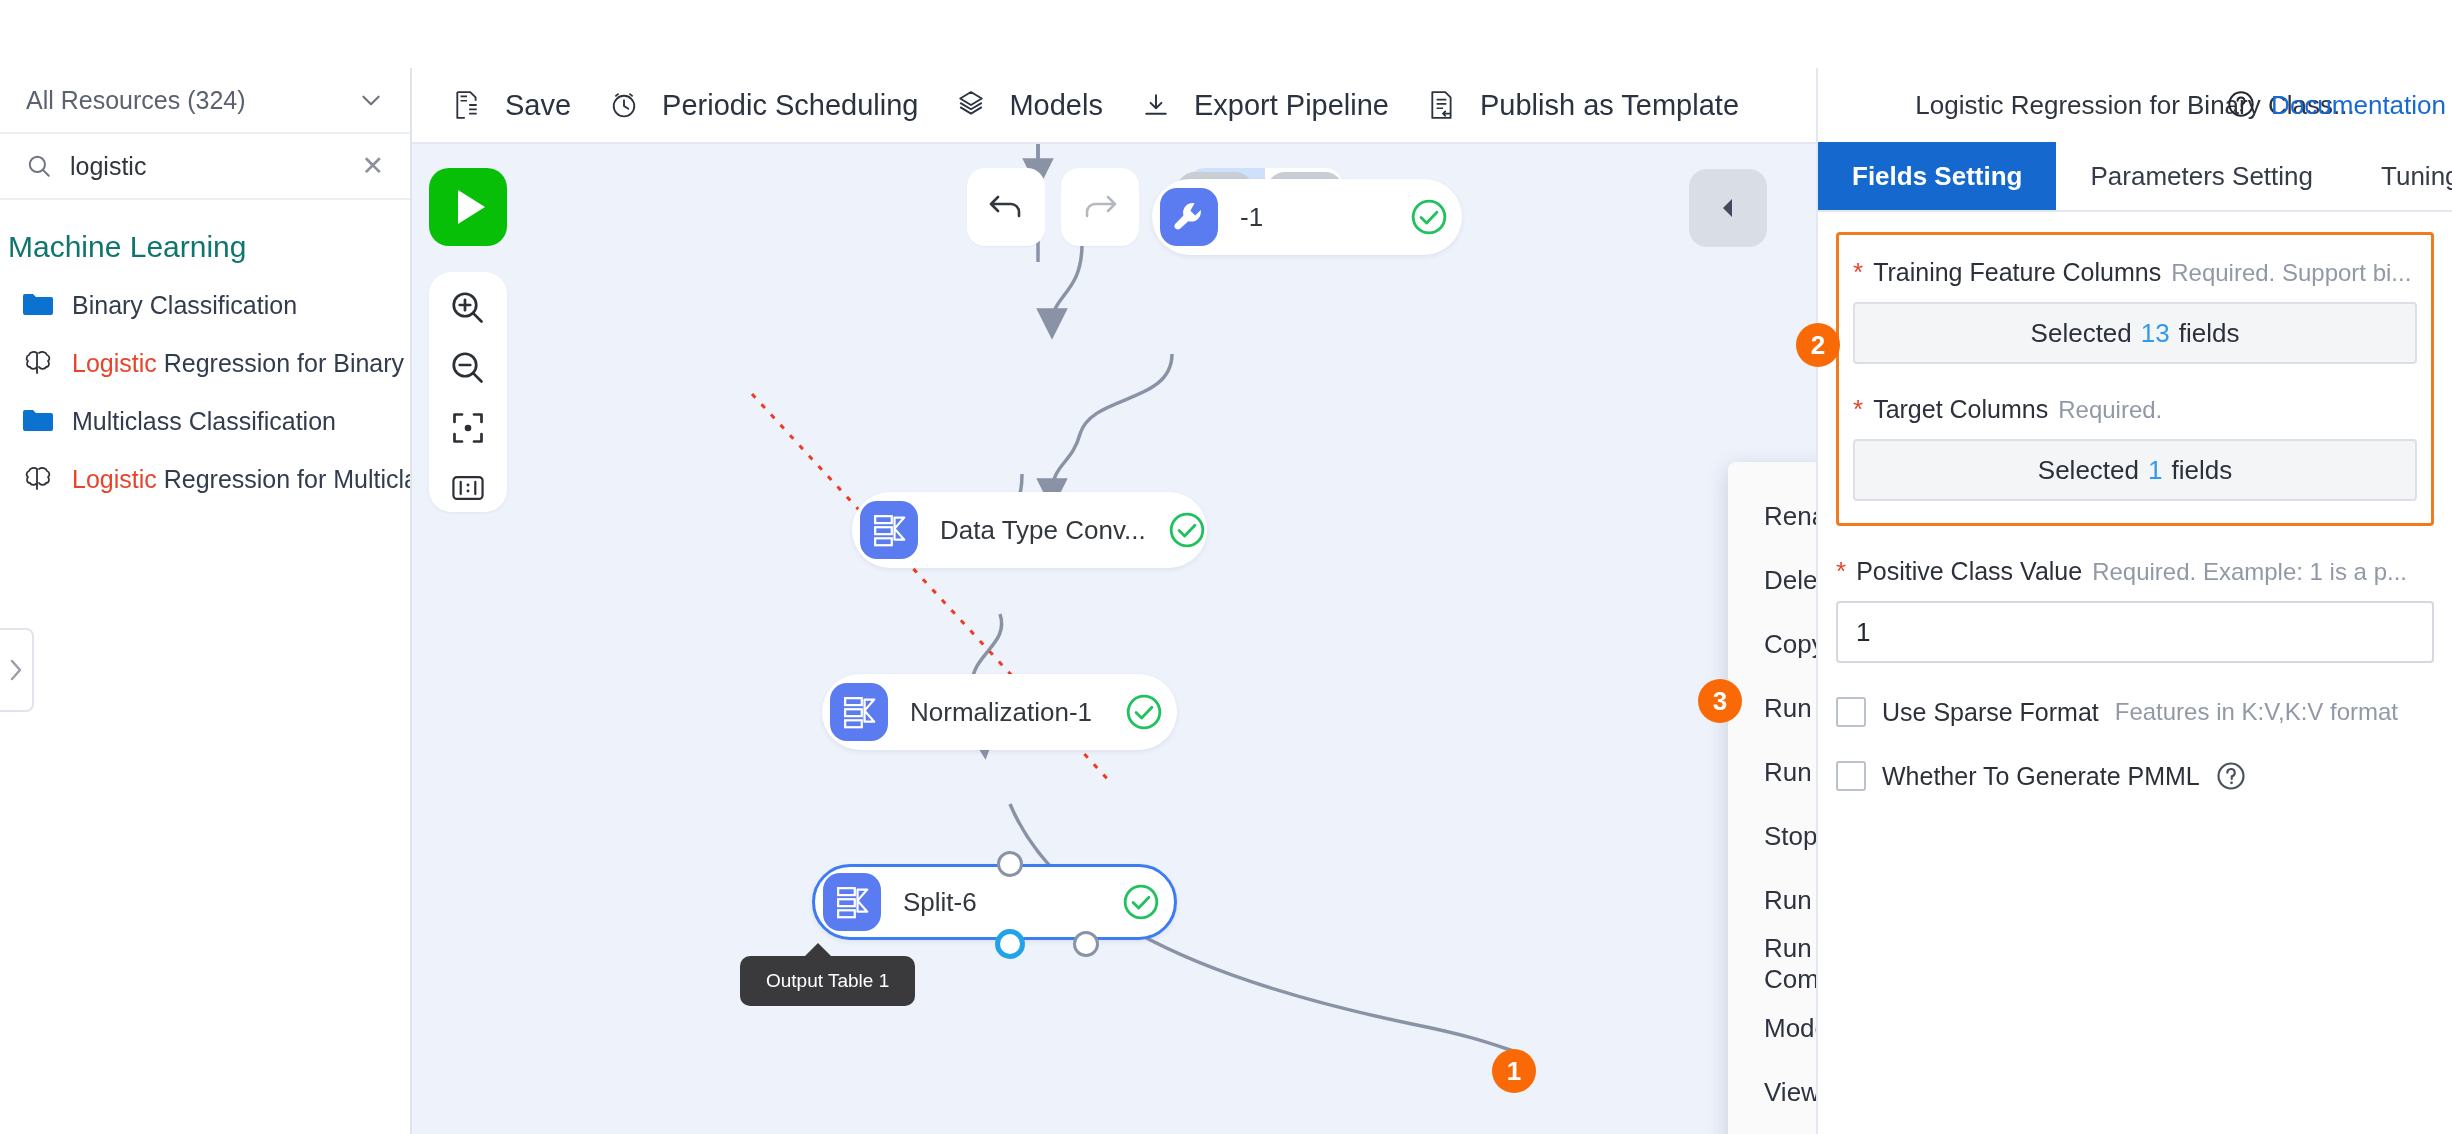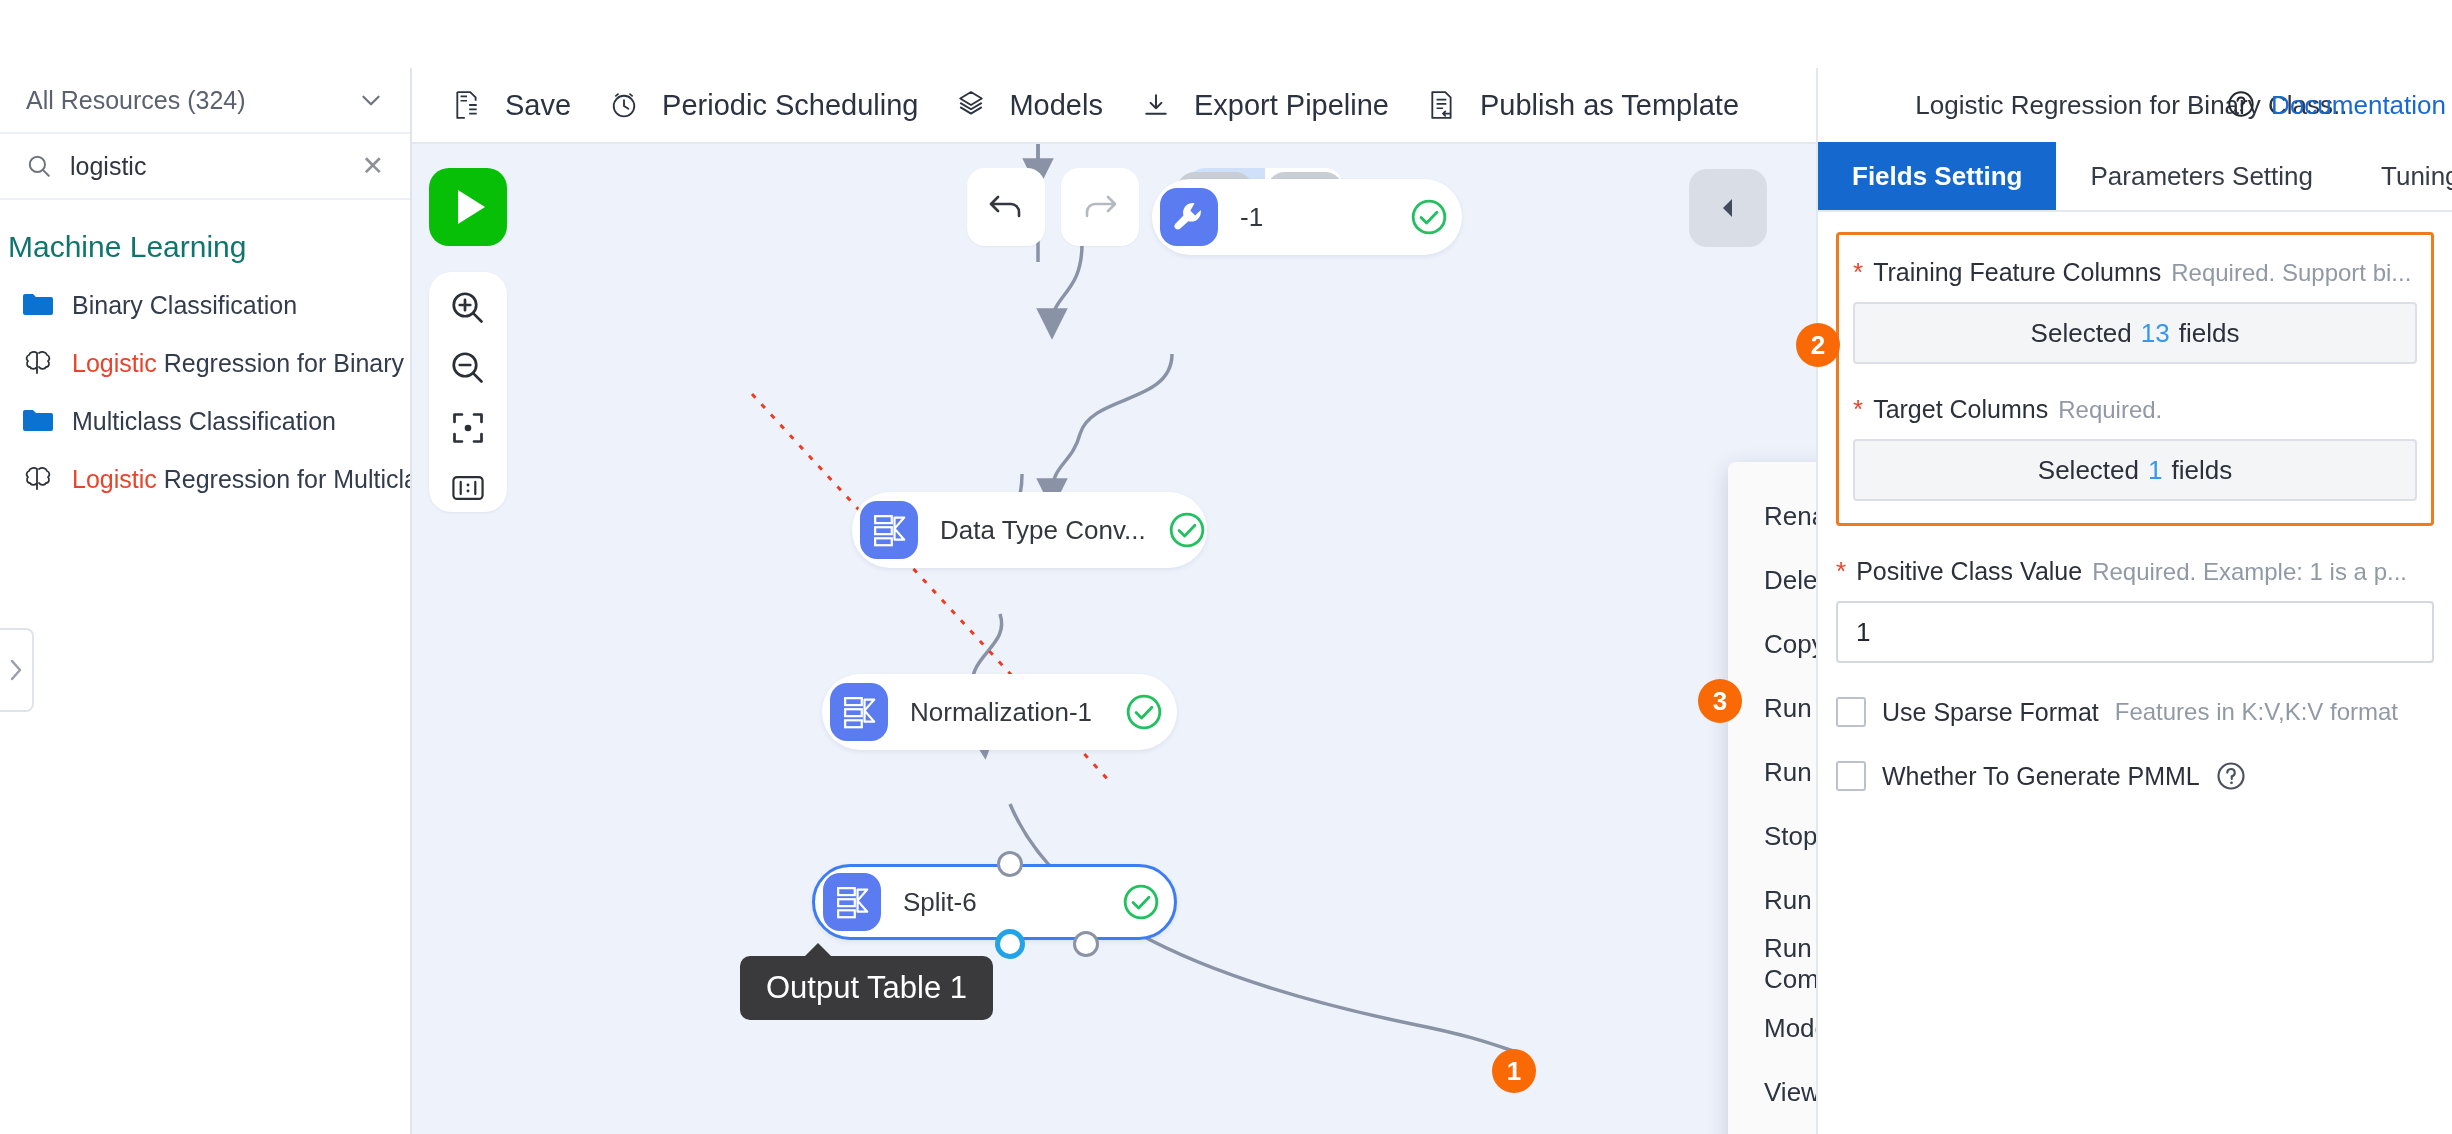--- a/index.html
+++ b/index.html
@@ -137,21 +137,21 @@
   .node .ncheck { margin-left: auto; display: flex; }
 
   .port {
     position: absolute; width: 26px; height: 26px; border-radius: 50%;
     background: #fff; border: 3px solid #8a93a6;
   }
   .port.active { border-color: #22a3e8; border-width: 5px; width: 30px; height: 30px; }
 
   .tooltip {
     position: absolute; background: #3a3a3c; color: #fff; border-radius: 10px;
-    padding: 14px 26px; font-size: 31px; white-space: nowrap;
+    padding: 14px 26px; font-size: 19px; white-space: nowrap;
   }
   .tooltip:after {
     content: ""; position: absolute; top: -13px; left: 64px;
     border-left: 14px solid transparent; border-right: 14px solid transparent;
     border-bottom: 14px solid #3a3a3c;
   }
 
   .badge {
     position: absolute; width: 44px; height: 44px; border-radius: 50%;
     background: #f96a07; color: #fff; font-size: 26px; font-weight: bold;

